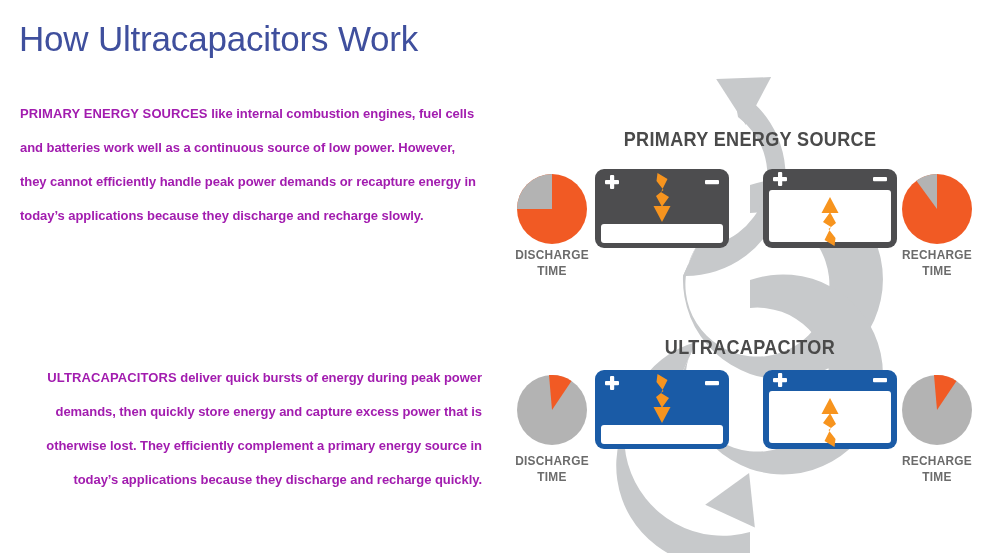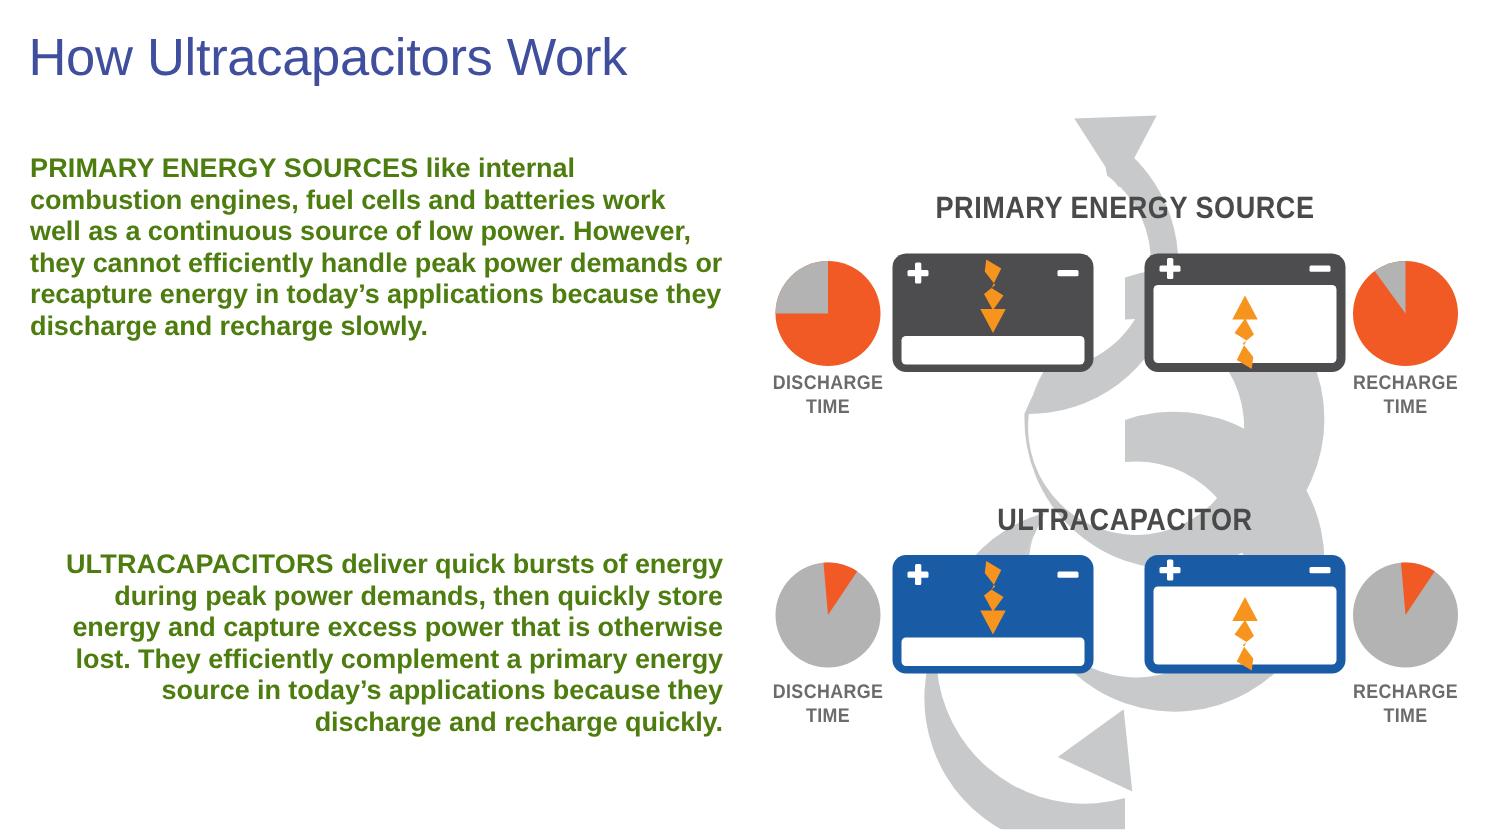--- a/index.html
+++ b/index.html
@@ -32,23 +32,23 @@
     letter-spacing: -0.2px;
     color: #3f4f9d;
     font-family: "Liberation Sans", sans-serif;
     white-space: nowrap;
     margin-top: 11px;
   }
   .body-para {
     position: absolute;
     left: 20px;
     width: 462px;
-    font-size: 18px;
-    line-height: 21px;
-    color: #4d7c0f;
+    font-size: 13px;
+    line-height: 34px;
+    color: #a21caf;
     font-weight: 600;
     letter-spacing: -0.05px;
   }
   #para-1 { top: 84px; }
   #para-2 { top: 348px; text-align: right; }
   .lead { font-weight: 800; letter-spacing: 0.1px; }
 
   
   #graphic {
     position: absolute;

